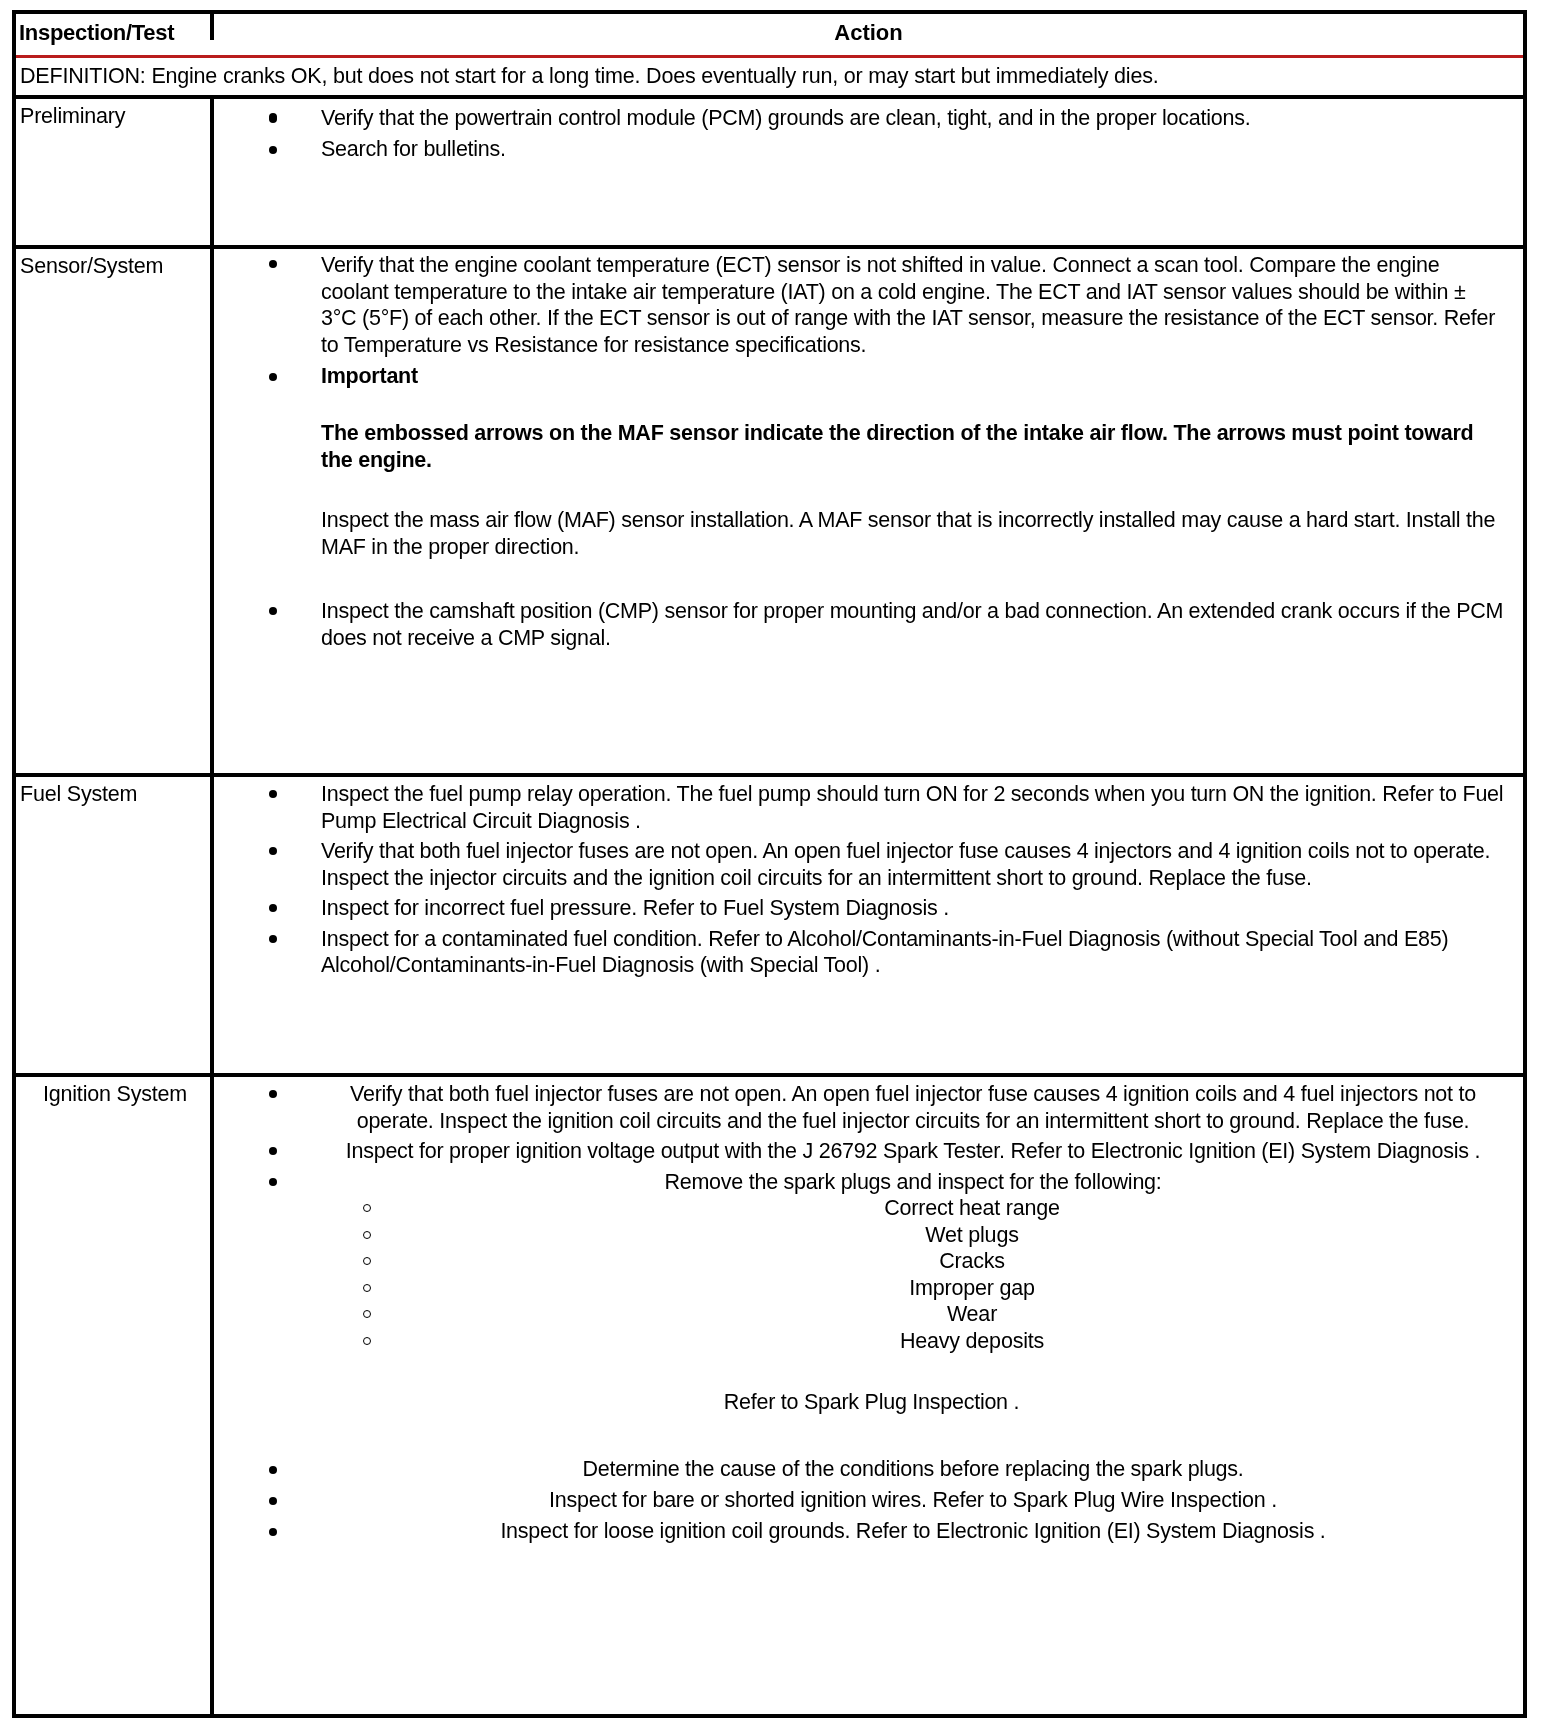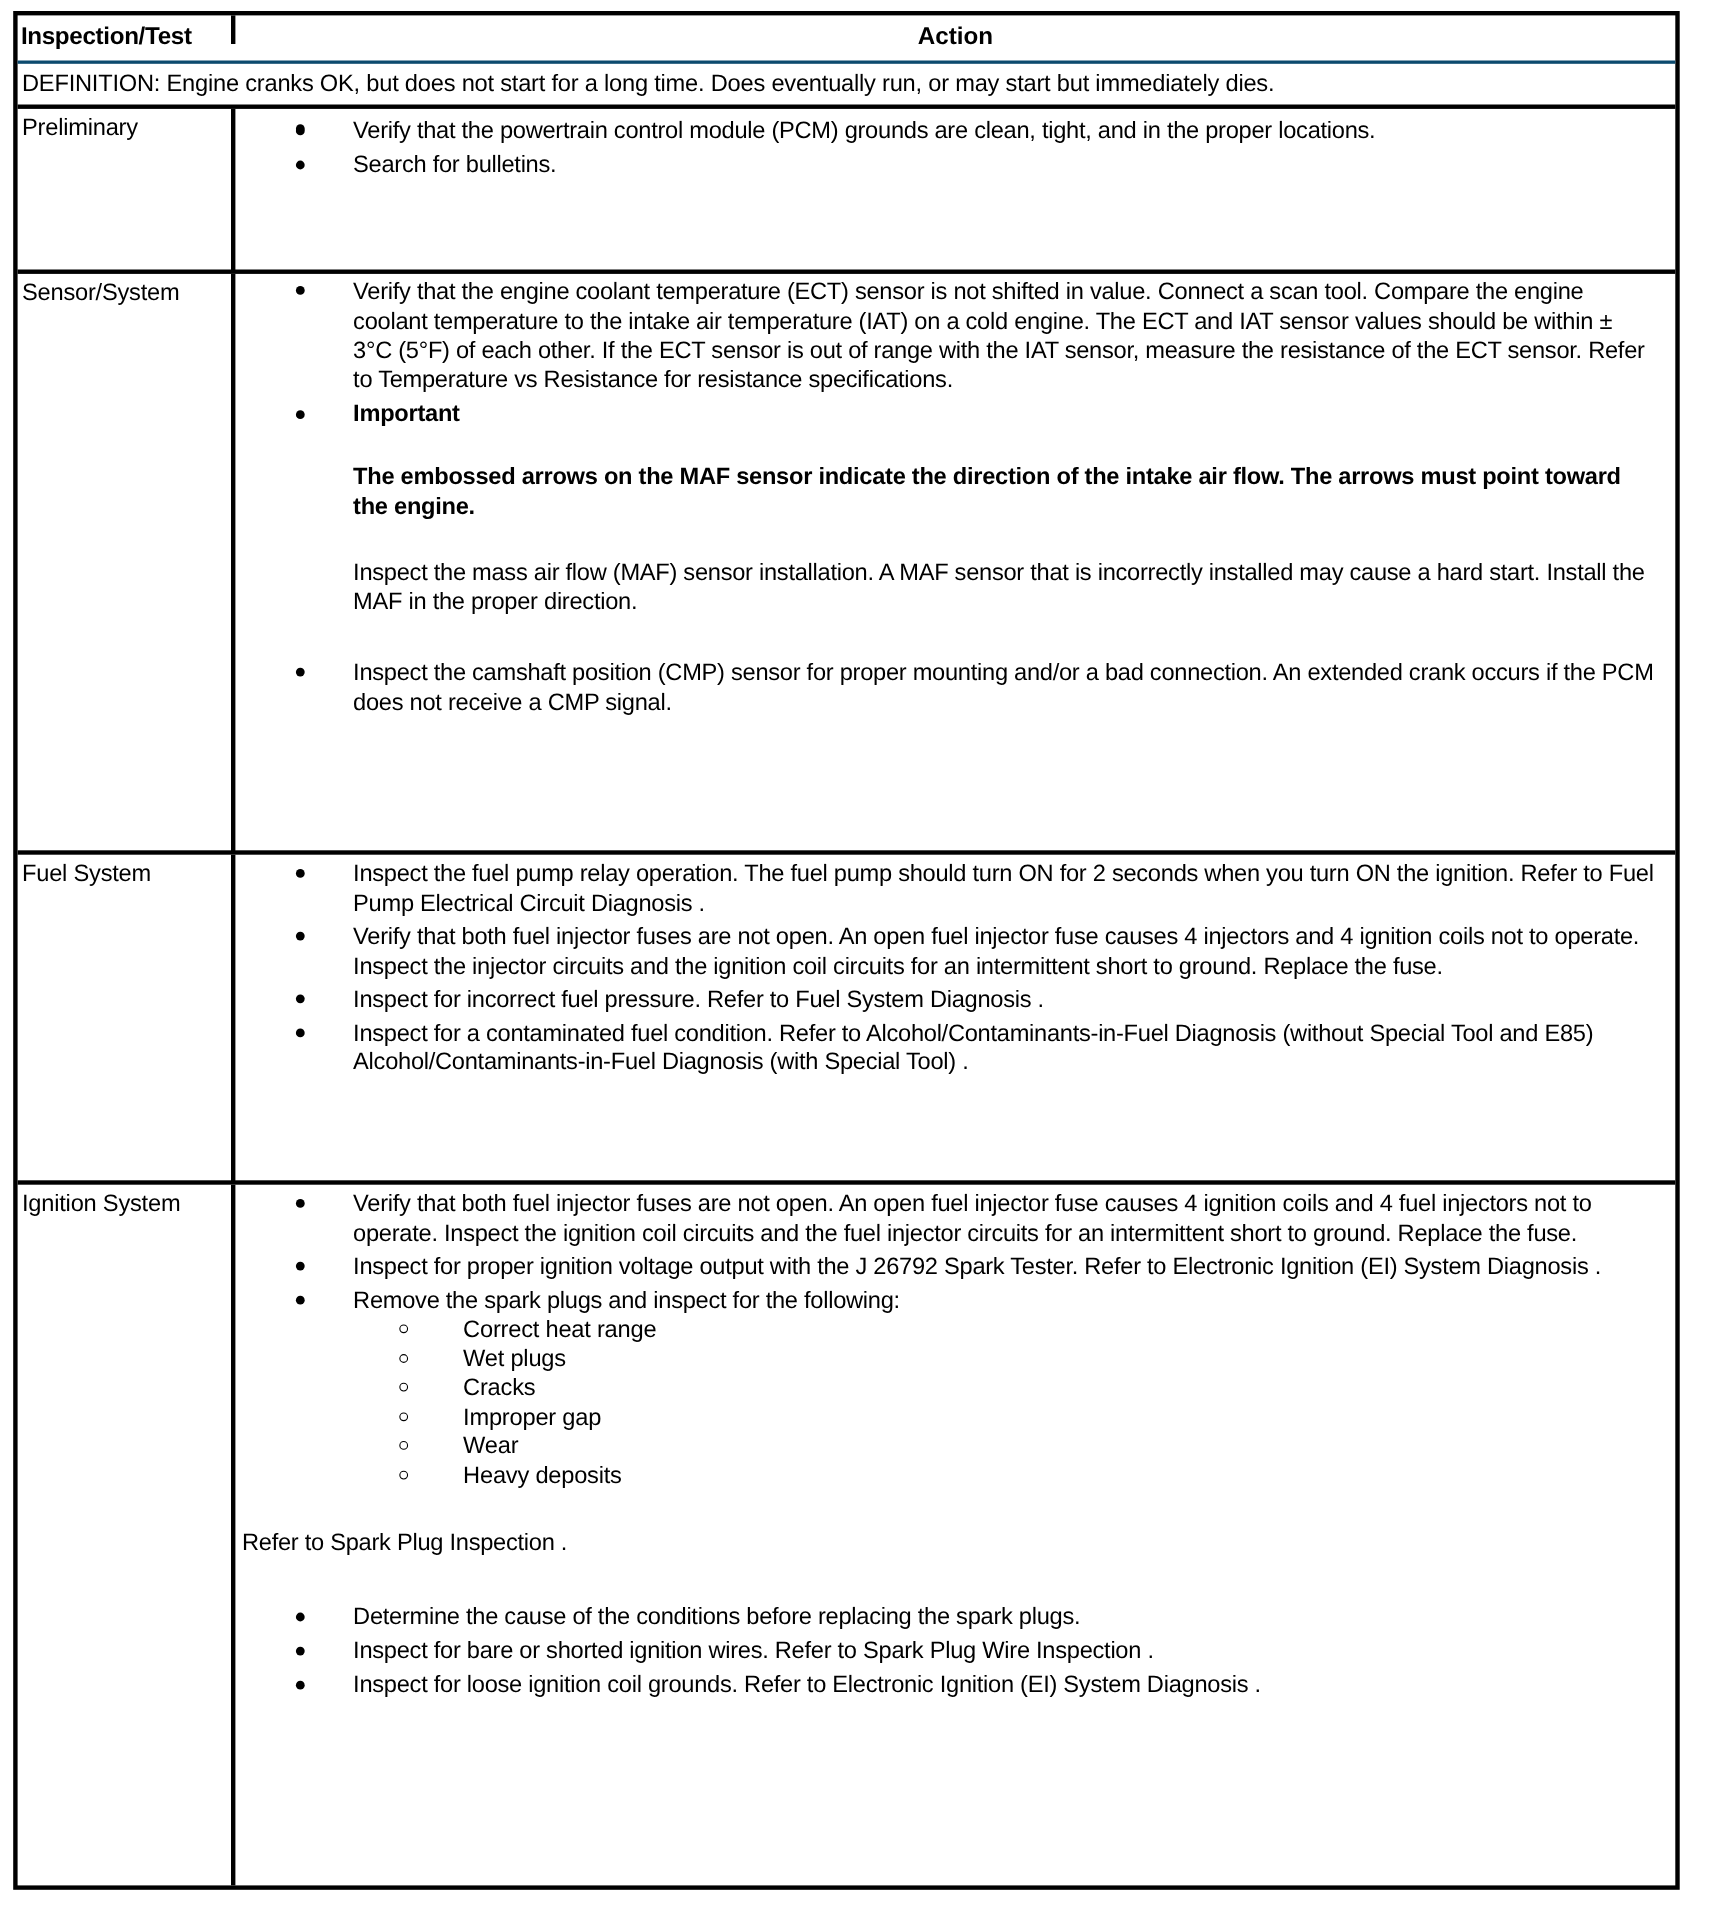--- a/index.html
+++ b/index.html
@@ -8,21 +8,21 @@
     font-family: "Liberation Sans", sans-serif;
     color: #000000;
   }
   .tbl {
     position: absolute; left: 12px; top: 10px;
     width: 1515px; height: 1708px;
     border: 4px solid #000; box-sizing: border-box;
   }
   .row { position: absolute; left: 0; right: 0; box-sizing: border-box; }
   .row.bt { border-top: 4px solid #000; }
-  .row.bt-thin { border-top: 3px solid #0c4a6e; }
+  .row.bt-thin { border-top: 3px solid #b91c1c; }
   .col-left {
     position: absolute; left: 0; top: 0; bottom: 0; width: 194px;
     border-right: 4px solid #000; box-sizing: content-box;
   }
   .col-right { position: absolute; left: 198px; right: 0; top: 0; bottom: 0; }
   .hdr-left {
     font-weight: bold; font-size: 22px; line-height: 38px; padding-left: 3px;
     letter-spacing: -0.3px;
   }
   .hdr-right {
@@ -104,21 +104,21 @@
     <div class="col-right">
       <div class="cell" style="top:4px;">
         <div class="item" style="line-height:26.5px; margin-bottom:4px;"><span class="bullet" style="top:9px;"></span><span>Inspect the fuel pump relay operation. The fuel pump should turn ON for 2 seconds when you turn ON the ignition. Refer to Fuel Pump Electrical Circuit Diagnosis .</span></div>
         <div class="item" style="line-height:26.5px; margin-bottom:4px;"><span class="bullet" style="top:9px;"></span><span>Verify that both fuel injector fuses are not open. An open fuel injector fuse causes 4 injectors and 4 ignition coils not to operate. Inspect the injector circuits and the ignition coil circuits for an intermittent short to ground. Replace the fuse.</span></div>
         <div class="item" style="line-height:26.5px; margin-bottom:4px;"><span class="bullet" style="top:9px;"></span><span>Inspect for incorrect fuel pressure. Refer to Fuel System Diagnosis .</span></div>
         <div class="item" style="line-height:26.5px;"><span class="bullet" style="top:9px;"></span><span>Inspect for a contaminated fuel condition. Refer to Alcohol/Contaminants-in-Fuel Diagnosis (without Special Tool and E85) Alcohol/Contaminants-in-Fuel Diagnosis (with Special Tool) .</span></div>
       </div>
     </div>
   </div>
 
-  <div class="row bt" style="top:1059px; bottom:0;">
+  <div class="row bt" style="top:1059px; bottom:0;text-align:center;">
     <div class="col-left">
       <div class="cat">Ignition System</div>
     </div>
     <div class="col-right">
       <div class="cell" style="top:4px;">
         <div class="item" style="line-height:26.5px; margin-bottom:4px;"><span class="bullet" style="top:9px;"></span><span>Verify that both fuel injector fuses are not open. An open fuel injector fuse causes 4 ignition coils and 4 fuel injectors not to operate. Inspect the ignition coil circuits and the fuel injector circuits for an intermittent short to ground.  Replace the fuse.</span></div>
         <div class="item" style="line-height:26.5px; margin-bottom:4px;"><span class="bullet" style="top:9px;"></span><span>Inspect for proper ignition voltage output with the J 26792 Spark Tester. Refer to Electronic Ignition (EI) System Diagnosis .</span></div>
         <div class="item" style="line-height:26.5px;"><span class="bullet" style="top:9px;"></span><span>Remove the spark plugs and inspect for the following:</span></div>
         <div class="sub"><span class="obullet"></span><span>Correct heat range</span></div>
         <div class="sub"><span class="obullet"></span><span>Wet plugs</span></div>

